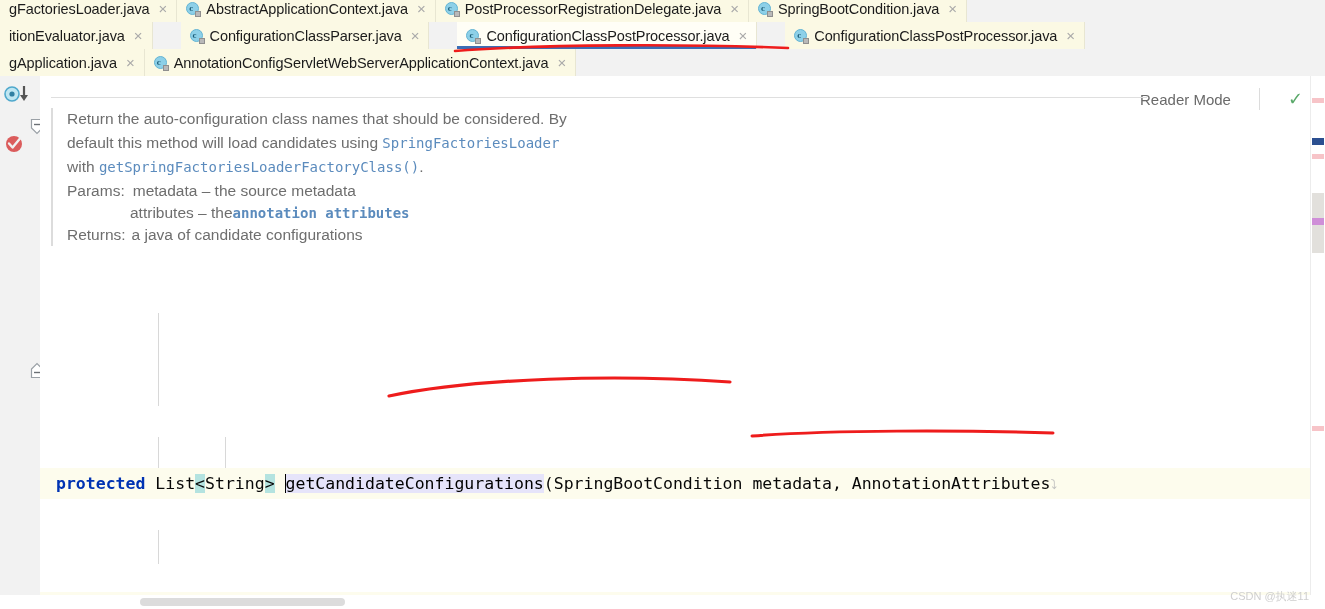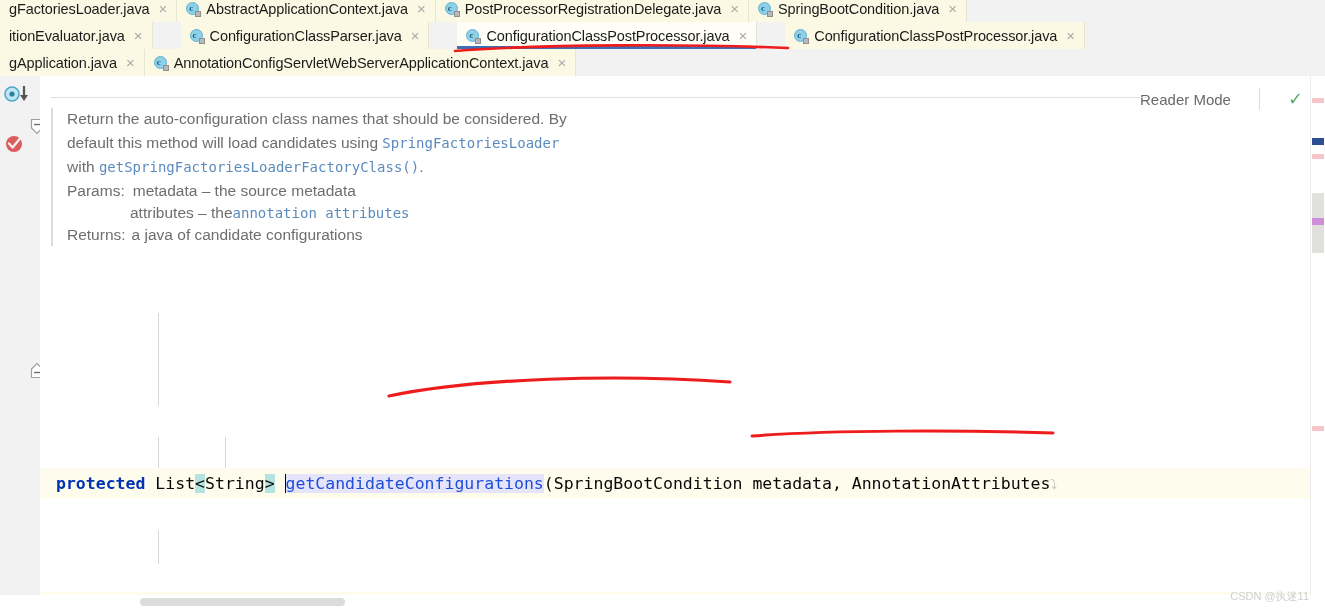--- a/index.html
+++ b/index.html
@@ -50,31 +50,31 @@
   
   .docpanel{position:absolute;left:11px;top:21px;right:164px;}
   .doc-topline{height:1px;background:#dfdfdf;margin-bottom:10px;}
   .doc-body{border-left:2px solid #dcdcdc;padding-left:14px;color:#6e6e6e;
             font-size:15.5px;line-height:22px;}
   .doc-body .mono{font-family:"DejaVu Sans Mono",monospace;font-size:14px;color:#5b8bbd;}
   .doc-p{margin:0 0 2px 0;}
   .doc-row{display:flex;}
   .doc-key{flex:0 0 auto;}
   .doc-indent{display:inline-block;width:63px;}
-  .lnk{color:#5b8bbd;}
+  .lnk{color:#5b8bbd;font-weight:bold;}
 
   
   .code{position:absolute;left:0;top:175px;right:0;
         font-family:"DejaVu Sans Mono",monospace;font-size:16.5px;line-height:31px;
         white-space:pre;color:#080808;}
   .ln{position:relative;height:31px;padding-left:16px;}
   .ln.sig{background:#fdfced;}
   .kw{color:#0033b3;font-weight:bold;}
   .type-plain{color:#080808;}
-  .mname{color:#1d4ed8;}
+  .mname{color:#000000;}
   .gensel{background:#b4e3e0;}
   .methodsel{background:#e6e4fa;}
   .caret{display:inline-block;width:0;border-left:2px solid #000;height:19px;
          vertical-align:-4px;margin:0 -1px 0 0;}
   .wrapmark{color:#bdbdbd;font-size:13px;}
 
   
   .guide{position:absolute;width:1px;background:#d8d8d8;left:118px;}
 
   

